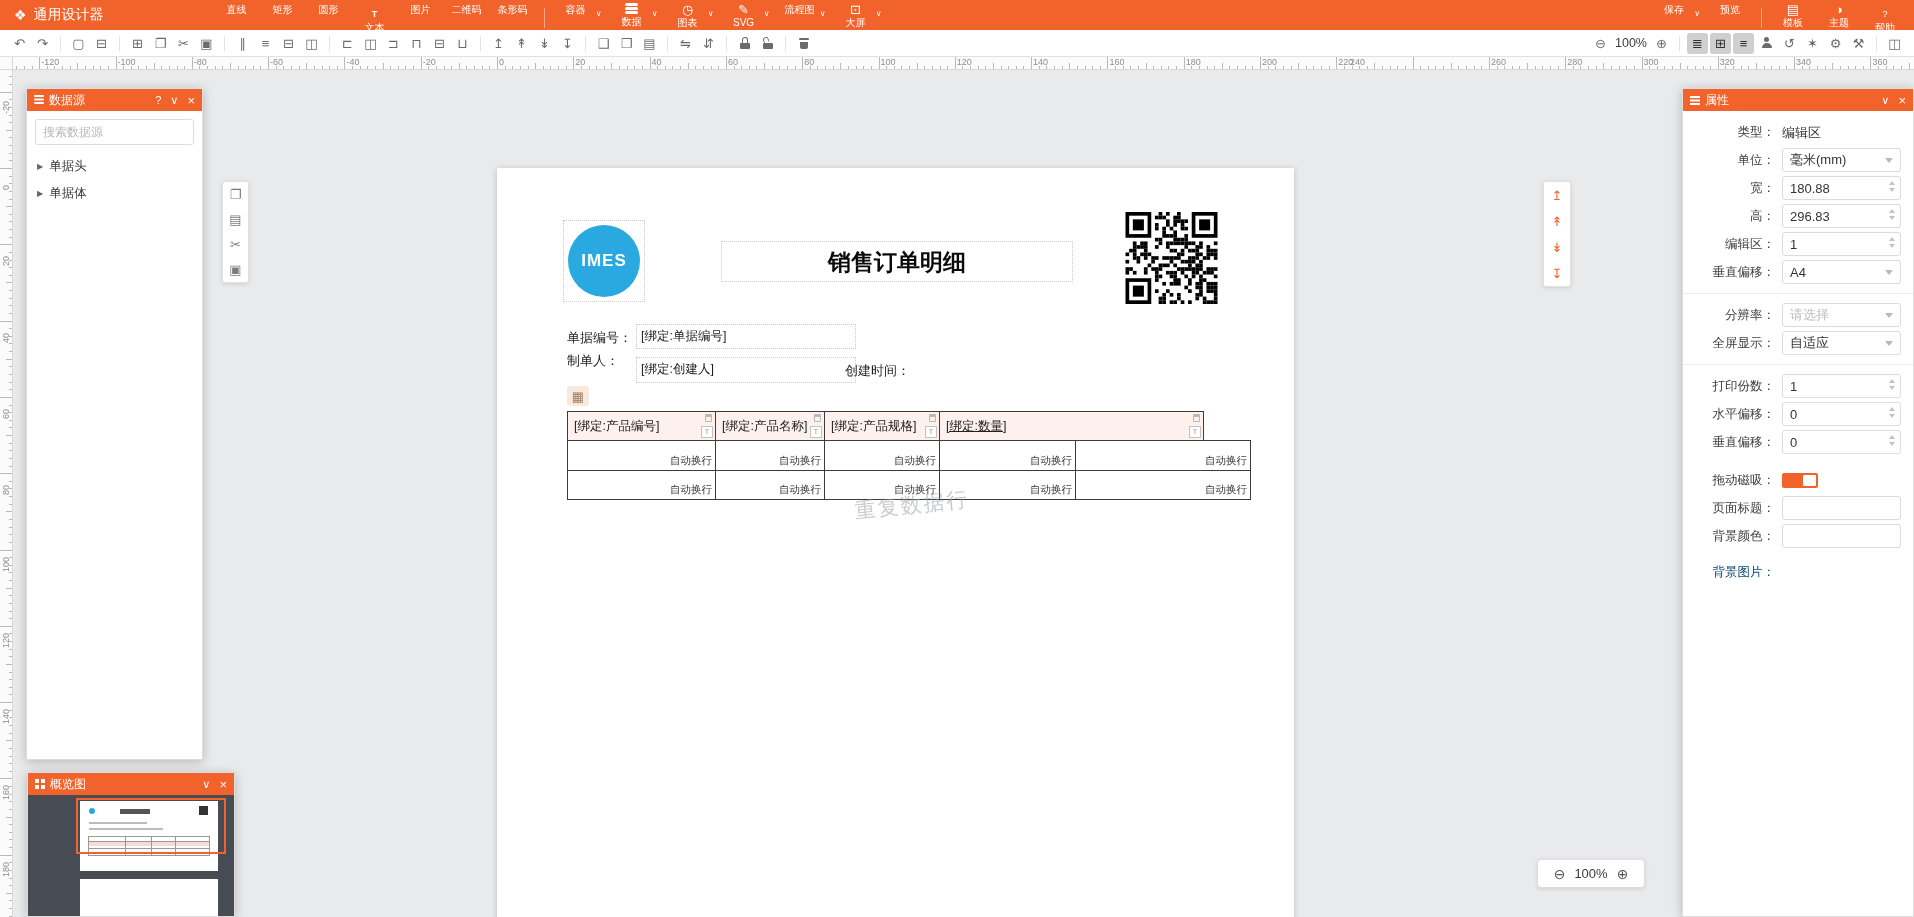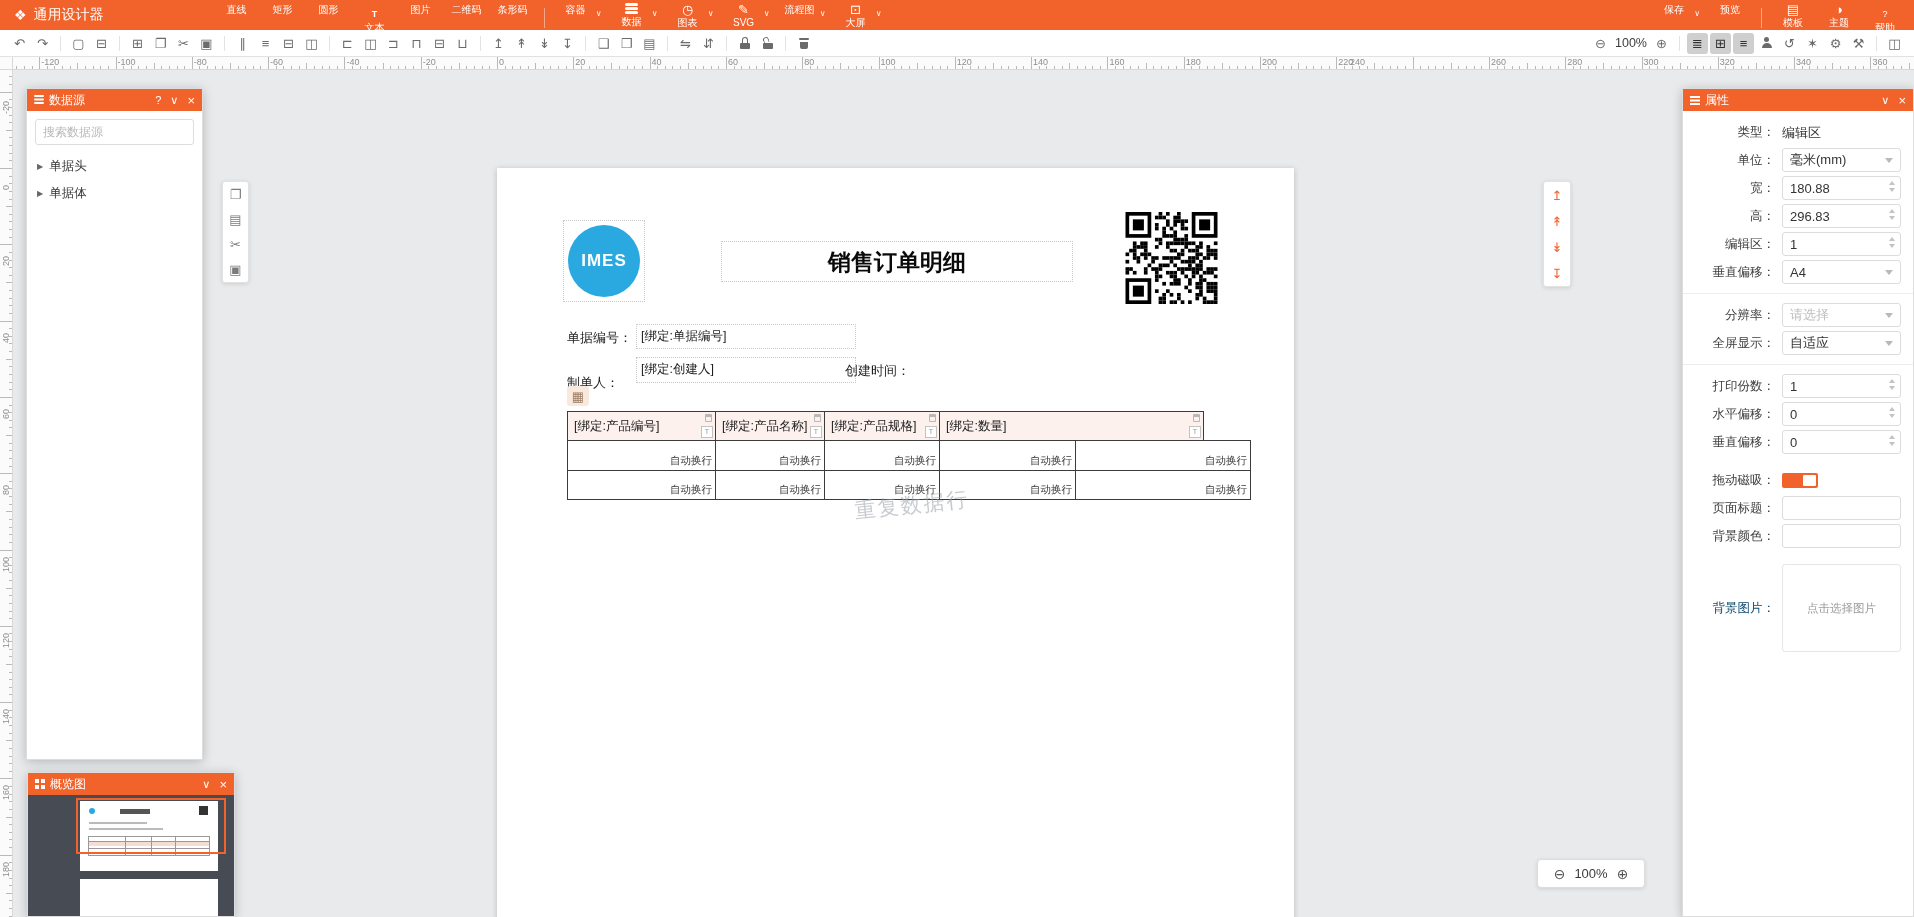--- a/index.html
+++ b/index.html
@@ -1042,33 +1042,33 @@
           <rect x="19" y="1" width="5" height="5" fill="#fff"></rect>
           <rect x="20" y="2" width="3" height="3" fill="#000"></rect>
           <rect x="0" y="18" width="7" height="7" fill="#000"></rect>
           <rect x="1" y="19" width="5" height="5" fill="#fff"></rect>
           <rect x="2" y="20" width="3" height="3" fill="#000"></rect>
         </svg></div>
 
     <div class="fld-label" style="left:70px;top:161px">单据编号：</div>
     <div class="fld-value dotted" style="left:139px;top:156px;width:220px;height:25px">[绑定:单据编号]</div>
 
-    <div class="fld-label" style="left:70px;top:206px">制单人：</div>
+    <div class="fld-label" style="left:70px;top:184px">制单人：</div>
     <div class="fld-value dotted" style="left:139px;top:189px;width:220px;height:26px">[绑定:创建人]</div>
     <div class="fld-label" style="left:348px;top:194px">创建时间：</div>
 
     <div class="tbl-btn">
       <span class="gl">▦</span>
     </div>
     <div class="rtable" id="rpt-table">
         <div class="trow">
           <div class="tcell bd-cell" style="width: 149px;">[绑定:产品编号]<span class="mini-trash"></span><span class="t-badge">T</span></div>
           <div class="tcell bd-cell" style="width: 110px;">[绑定:产品名称]<span class="mini-trash"></span><span class="t-badge">T</span></div>
           <div class="tcell bd-cell" style="width: 116px;">[绑定:产品规格]<span class="mini-trash"></span><span class="t-badge">T</span></div>
-          <div class="tcell bd-cell" style="width: 265px;">[绑定:数量]<span class="mini-trash"></span><span class="t-badge">T</span></div>
+          <div class="tcell bd-cell" style="width: 265px; text-decoration: underline;">[绑定:数量]<span class="mini-trash"></span><span class="t-badge">T</span></div>
         </div>
         <div class="trow">
           <div class="tcell wr-cell" style="width: 149px;">自动换行</div>
           <div class="tcell wr-cell" style="width: 110px;">自动换行</div>
           <div class="tcell wr-cell" style="width: 116px;">自动换行</div>
           <div class="tcell wr-cell" style="width: 137px;">自动换行</div>
           <div class="tcell wr-cell" style="width: 176px;">自动换行</div>
         </div>
         <div class="trow wr2">
           <div class="tcell wr-cell" style="width: 149px;">自动换行</div>
@@ -1289,16 +1289,15 @@
         <span class="plabel">页面标题：</span>
         <div class="pctl"><input type="text" style="width: 100%; height: 24px; border: 1px solid rgb(220, 220, 220); border-radius: 3px; box-sizing: border-box; font-size: 13px; padding: 0px 7px; font-family: inherit; outline: none;"></div>
       </div>
       <div class="prow">
         <span class="plabel">背景颜色：</span>
         <div class="pctl"><input type="text" style="width: 100%; height: 24px; border: 1px solid rgb(220, 220, 220); border-radius: 3px; box-sizing: border-box; font-size: 13px; padding: 0px 7px; font-family: inherit; outline: none;"></div>
       </div>
       <div class="pspacer"></div>
       <div class="img-row">
         <span class="plabel">背景图片：</span>
-        <div class="img-box">点击选择图片</div>
       </div>
     </div>
 </div>
 
 </body></html>

